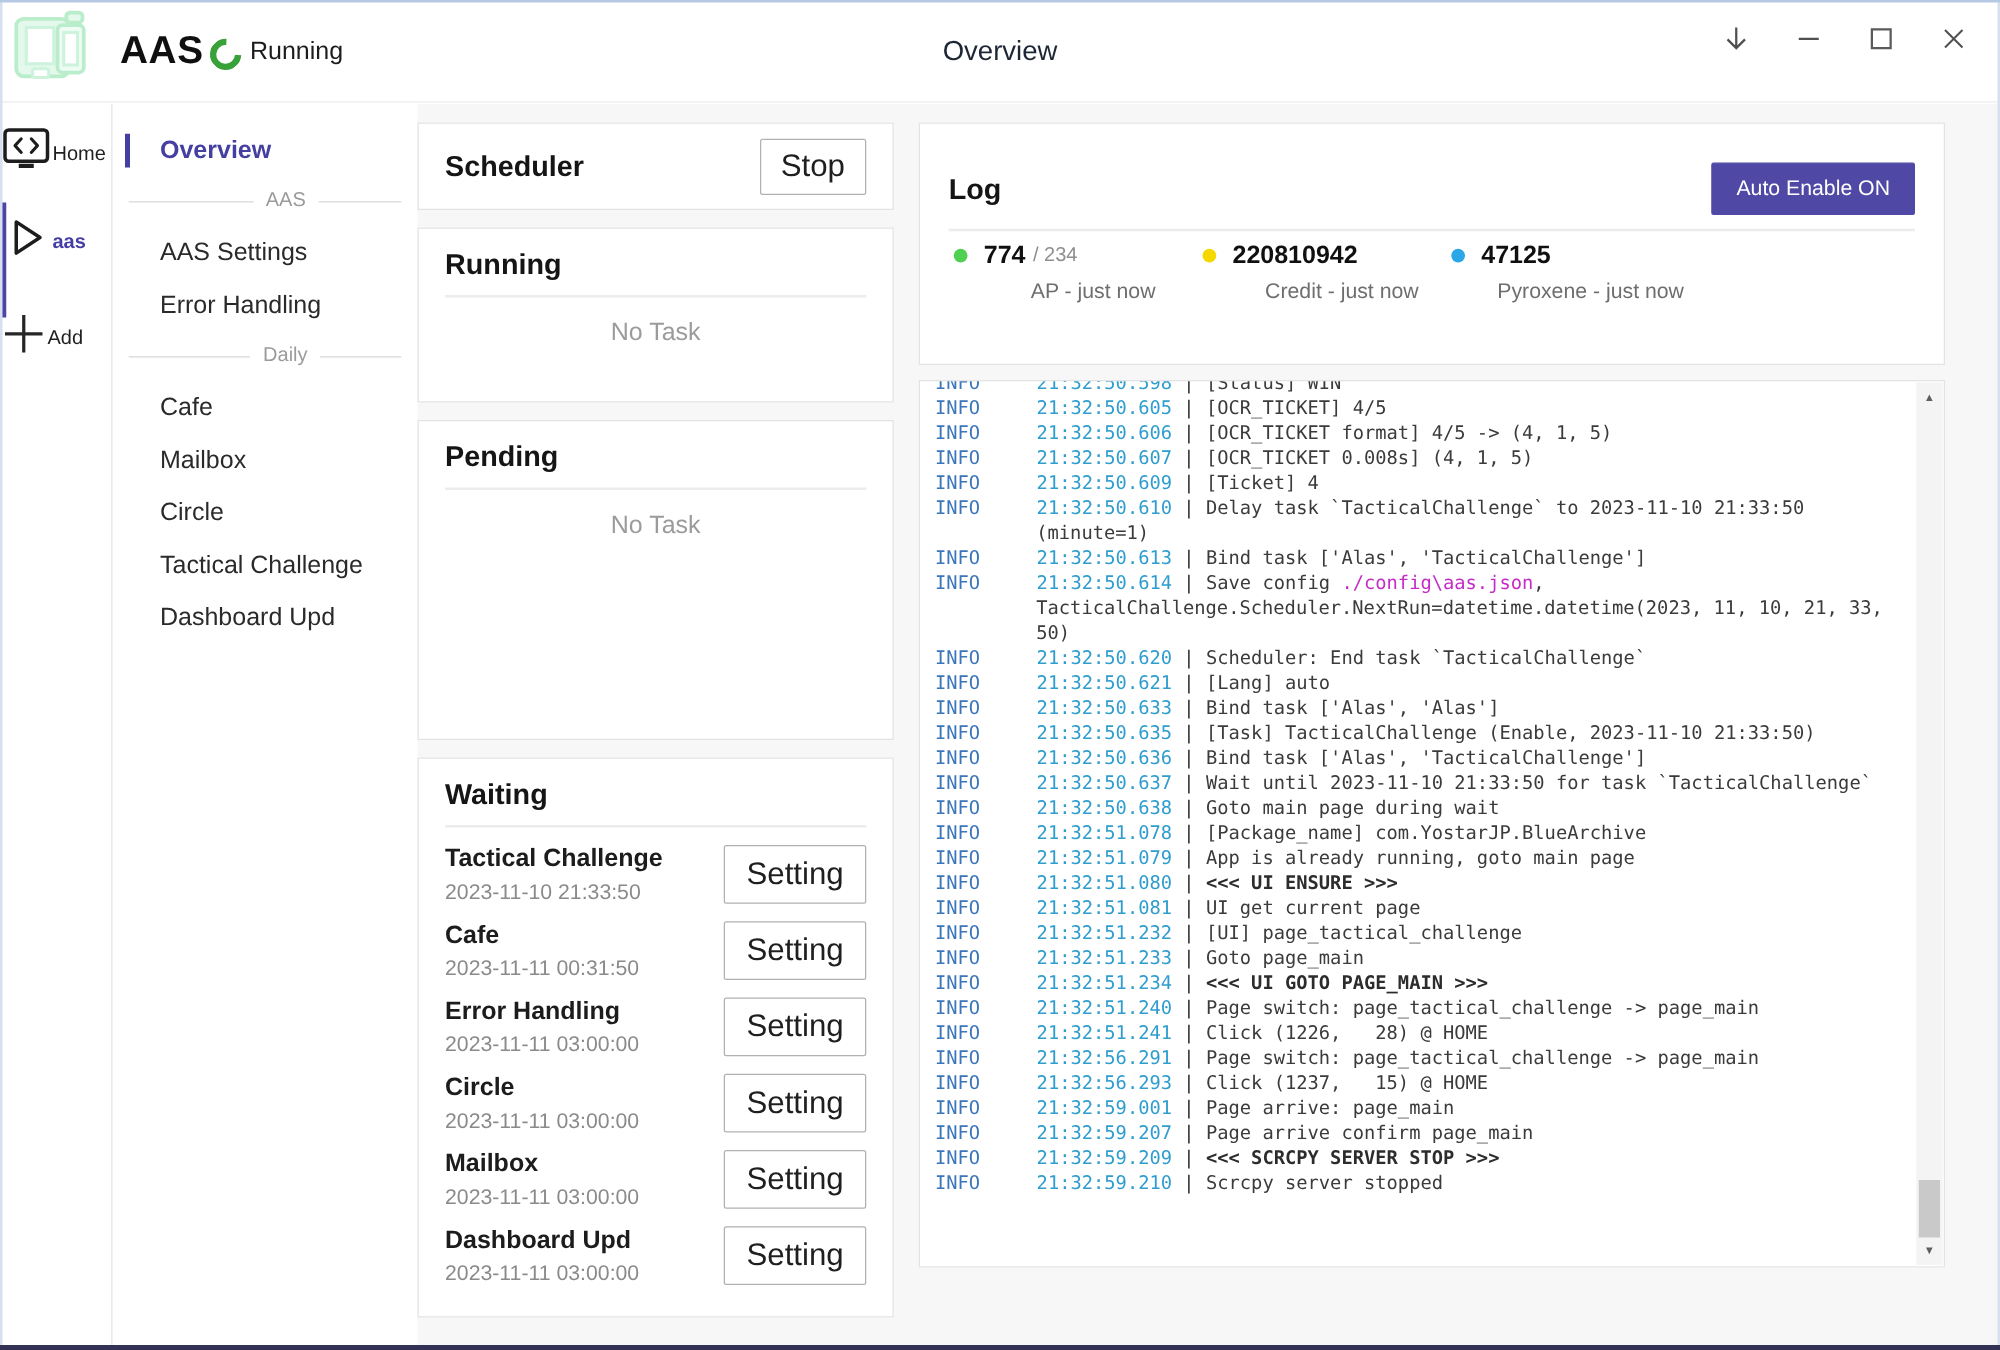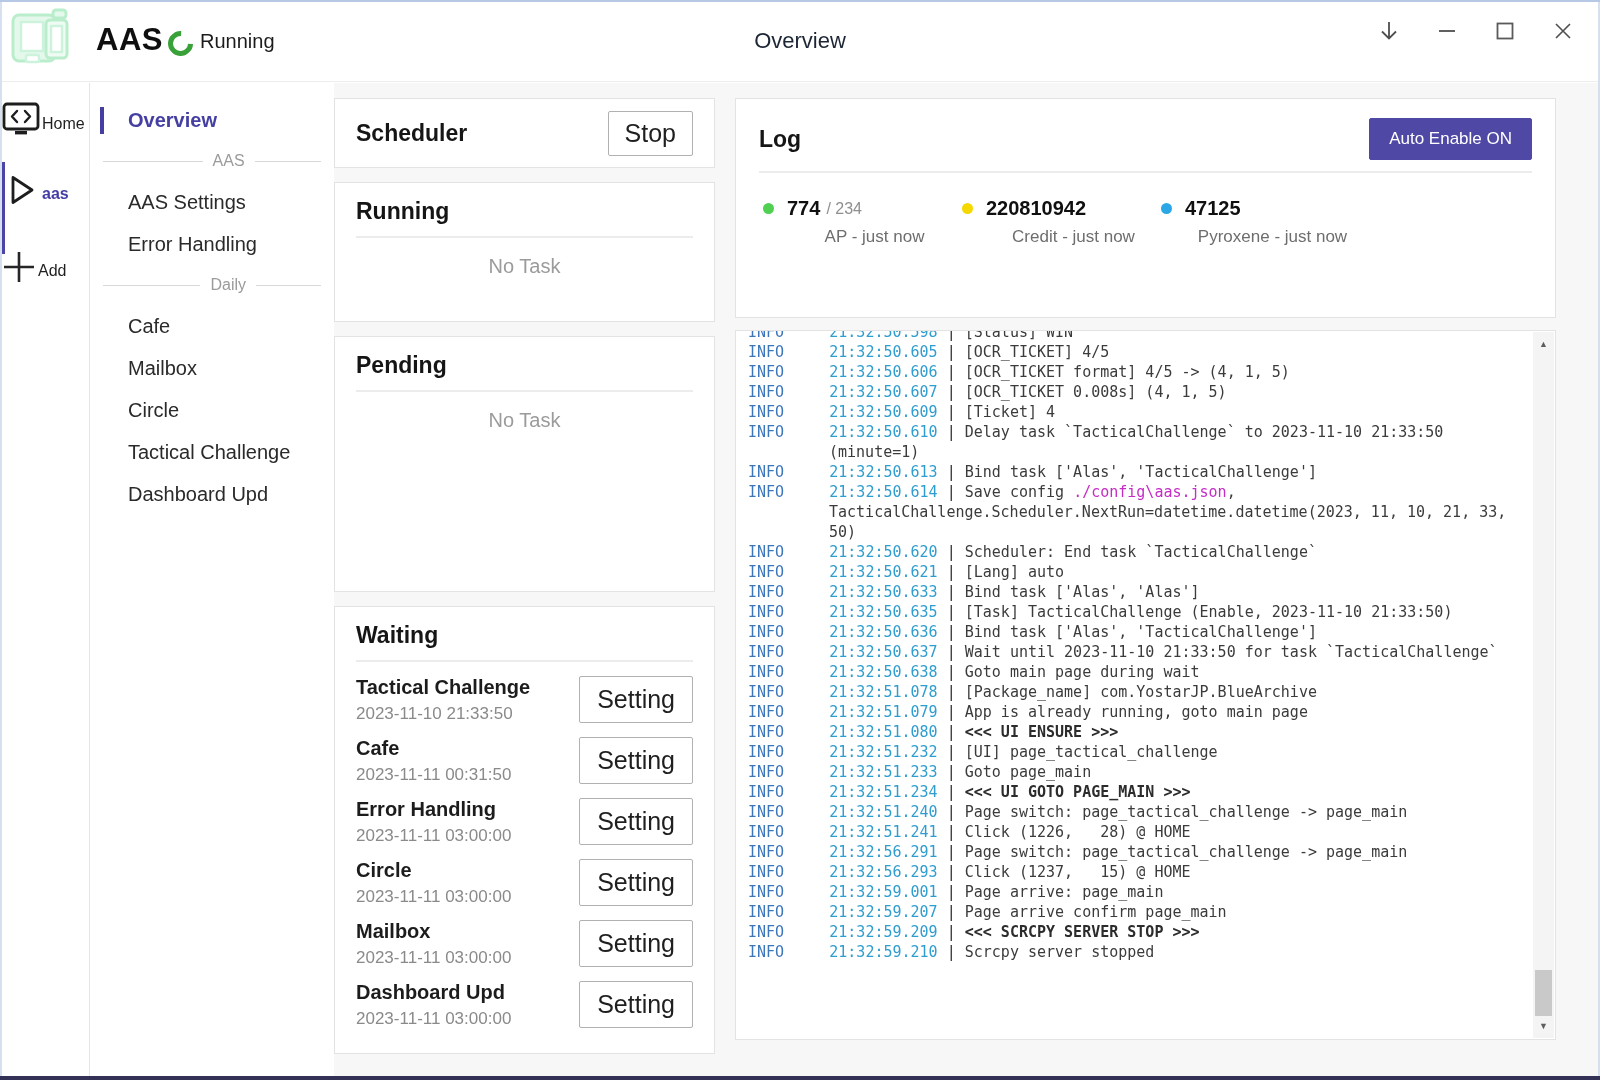--- a/index.html
+++ b/index.html
@@ -60,24 +60,24 @@
   #pending   { height:256px; padding:15px 21px 0; }
   #waiting   { height:448px; padding:15px 21px 12px; }
 
   .wait-list { margin-top:7px; }
   .wait-row { display:flex; align-items:center; justify-content:space-between; height:61px; }
   .wait-name { font-size:20px; font-weight:700; color:#1c1c1c; }
   .wait-time { font-size:17px; color:#8a8a8a; margin-top:5px; }
   .wait-row .btn { padding:8px 17px; }
 
   
-  #logcard { height:220px; padding:19px 23px 0; }
+  #logcard { height:194px; padding:31px 23px 0; }
   .log-head { display:flex; align-items:center; justify-content:space-between; padding-bottom:11px; border-bottom:2px solid #ececec; }
   .btn-accent { background:#4f48a5; border:1px solid #4f48a5; color:#fff; font-size:17px; padding:10px 19px; border-radius:2px; font-family:inherit; cursor:pointer; }
-  .stats { display:flex; margin-top:24px; margin-left:4px; }
+  .stats { display:flex; margin-top:8px; margin-left:4px; }
   .stat { width:199px; }
   .stat-top { display:flex; align-items:center; }
   .dot { width:11px; height:11px; border-radius:50%; margin-right:13px; flex:none; }
   .stat-val { font-size:20px; font-weight:700; color:#101010; }
   .stat-suffix { font-size:16px; color:#8f8f8f; margin-left:6px; }
   .stat-label { font-size:17px; color:#6e6e6e; margin-top:7px; padding-left:24px;text-align:center; }
 
   #logbox { margin-top:12px; height:710px; position:relative; overflow:hidden; background:#fff; border:1px solid #e3e3e3; }
   .log-content { position:absolute; left:12px; top:-9px; font-family:"DejaVu Sans Mono", monospace; font-size:15px; line-height:20px; color:#3b3b3b; }
   .log-entry { width:762px; padding-left:81px; text-indent:-81px; white-space:pre-wrap; }
@@ -291,20 +291,21 @@
           <div class="log-entry"><span class="lv">INFO     </span><span class="tm">21:32:50.620</span><span class="pp"> | </span><span class="msg">Scheduler: End task `TacticalChallenge`</span></div>
           <div class="log-entry"><span class="lv">INFO     </span><span class="tm">21:32:50.621</span><span class="pp"> | </span><span class="msg">[Lang] auto</span></div>
           <div class="log-entry"><span class="lv">INFO     </span><span class="tm">21:32:50.633</span><span class="pp"> | </span><span class="msg">Bind task ['Alas', 'Alas']</span></div>
           <div class="log-entry"><span class="lv">INFO     </span><span class="tm">21:32:50.635</span><span class="pp"> | </span><span class="msg">[Task] TacticalChallenge (Enable, 2023-11-10 21:33:50)</span></div>
           <div class="log-entry"><span class="lv">INFO     </span><span class="tm">21:32:50.636</span><span class="pp"> | </span><span class="msg">Bind task ['Alas', 'TacticalChallenge']</span></div>
           <div class="log-entry"><span class="lv">INFO     </span><span class="tm">21:32:50.637</span><span class="pp"> | </span><span class="msg">Wait until 2023-11-10 21:33:50 for task `TacticalChallenge`</span></div>
           <div class="log-entry"><span class="lv">INFO     </span><span class="tm">21:32:50.638</span><span class="pp"> | </span><span class="msg">Goto main page during wait</span></div>
           <div class="log-entry"><span class="lv">INFO     </span><span class="tm">21:32:51.078</span><span class="pp"> | </span><span class="msg">[Package_name] com.YostarJP.BlueArchive</span></div>
           <div class="log-entry"><span class="lv">INFO     </span><span class="tm">21:32:51.079</span><span class="pp"> | </span><span class="msg">App is already running, goto main page</span></div>
           <div class="log-entry"><span class="lv">INFO     </span><span class="tm">21:32:51.080</span><span class="pp"> | </span><span class="msg bold">&lt;&lt;&lt; UI ENSURE &gt;&gt;&gt;</span></div>
+          <div class="log-entry"><span class="lv">INFO     </span><span class="tm">21:32:51.081</span><span class="pp"> | </span><span class="msg">UI get current page</span></div>
           <div class="log-entry"><span class="lv">INFO     </span><span class="tm">21:32:51.232</span><span class="pp"> | </span><span class="msg">[UI] page_tactical_challenge</span></div>
           <div class="log-entry"><span class="lv">INFO     </span><span class="tm">21:32:51.233</span><span class="pp"> | </span><span class="msg">Goto page_main</span></div>
           <div class="log-entry"><span class="lv">INFO     </span><span class="tm">21:32:51.234</span><span class="pp"> | </span><span class="msg bold">&lt;&lt;&lt; UI GOTO PAGE_MAIN &gt;&gt;&gt;</span></div>
           <div class="log-entry"><span class="lv">INFO     </span><span class="tm">21:32:51.240</span><span class="pp"> | </span><span class="msg">Page switch: page_tactical_challenge -&gt; page_main</span></div>
           <div class="log-entry"><span class="lv">INFO     </span><span class="tm">21:32:51.241</span><span class="pp"> | </span><span class="msg">Click (1226,   28) @ HOME</span></div>
           <div class="log-entry"><span class="lv">INFO     </span><span class="tm">21:32:56.291</span><span class="pp"> | </span><span class="msg">Page switch: page_tactical_challenge -&gt; page_main</span></div>
           <div class="log-entry"><span class="lv">INFO     </span><span class="tm">21:32:56.293</span><span class="pp"> | </span><span class="msg">Click (1237,   15) @ HOME</span></div>
           <div class="log-entry"><span class="lv">INFO     </span><span class="tm">21:32:59.001</span><span class="pp"> | </span><span class="msg">Page arrive: page_main</span></div>
           <div class="log-entry"><span class="lv">INFO     </span><span class="tm">21:32:59.207</span><span class="pp"> | </span><span class="msg">Page arrive confirm page_main</span></div>
           <div class="log-entry"><span class="lv">INFO     </span><span class="tm">21:32:59.209</span><span class="pp"> | </span><span class="msg bold">&lt;&lt;&lt; SCRCPY SERVER STOP &gt;&gt;&gt;</span></div>

